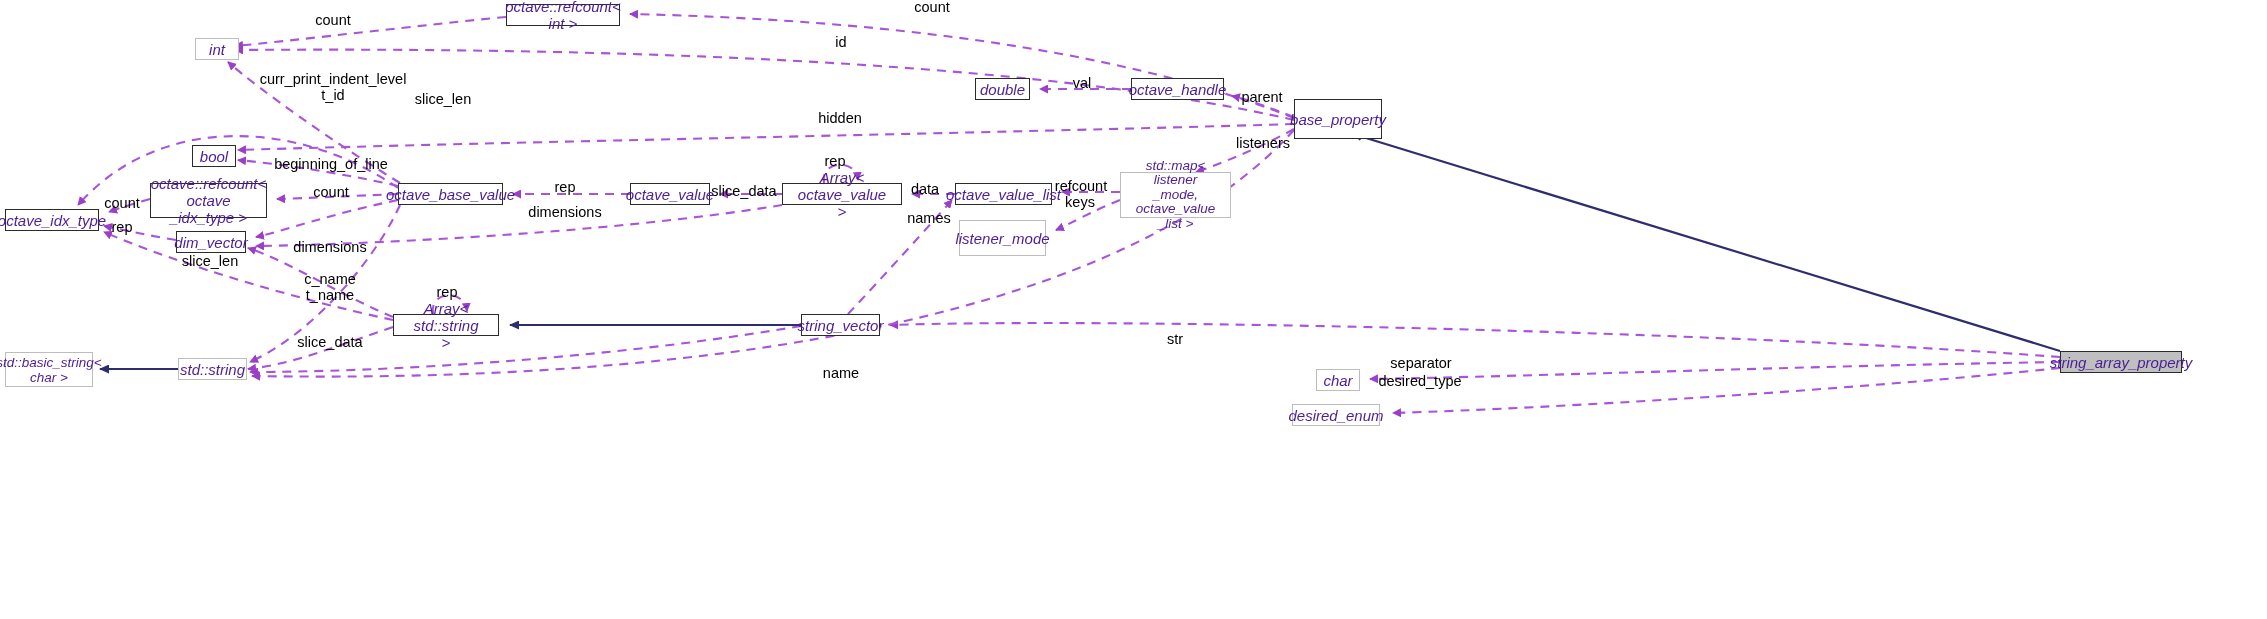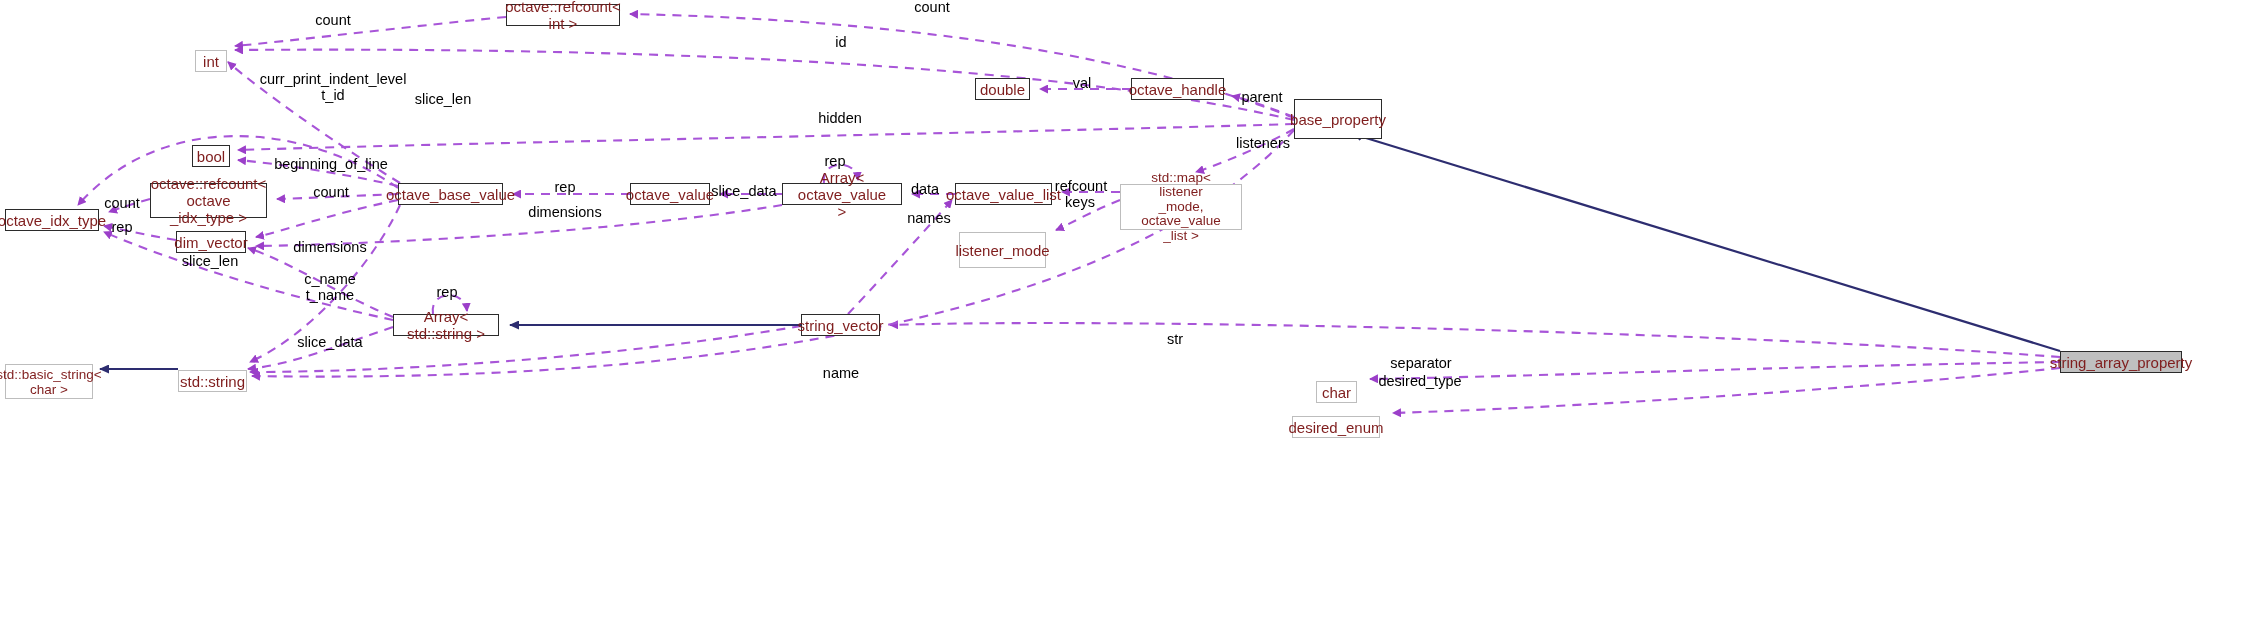--- a/index.html
+++ b/index.html
@@ -24,32 +24,32 @@
   }
   .node {
     position: absolute;
     box-sizing: border-box;
     display: flex;
     align-items: center;
     justify-content: center;
     text-align: center;
     font-size: 15px;
     line-height: 17px;
-    color: #7f1d1d;
+    color: #4c1d95;
     background: #ffffff;
     white-space: pre-line;
-    padding: 1px 12px;
+    padding: 1px 21px;
     z-index: 5;
+    font-style: italic;
   }
   .node.solid {
     border: 1.6px solid #2b2b2b;
   }
   .node.faint {
     border: 1.6px solid #bdbdbd;
-    margin-top: 12px;
   }
   .node.highlight {
     border: 1.6px solid #2b2b2b;
     background: #bfbfbf;
   }
   .edge-label {
     position: absolute;
     font-size: 14.5px;
     line-height: 15.5px;
     color: #000000;
@@ -166,21 +166,21 @@
 _idx_type &gt;</div>
 
   <div class="node solid" style="left:398px; top:183px; width:105px; height:22px;">octave_base_value</div>
 
   <div class="node solid" style="left:630px; top:183px; width:80px; height:22px;">octave_value</div>
 
   <div class="node solid" style="left:782px; top:183px; width:120px; height:22px;">Array&lt; octave_value &gt;</div>
 
   <div class="node solid" style="left:955px; top:183px; width:97px; height:22px;">octave_value_list</div>
 
-  <div class="node faint" style="left:1120px; top:172px; width:122px; height:46px; font-size:13.5px; line-height:14.5px;">std::map&lt; listener
+  <div class="node faint" style="left:1120px; top:172px; width:111px; height:46px; font-size:13.5px; line-height:14.5px;">std::map&lt; listener
 _mode, octave_value
 _list &gt;</div>
 
   <div class="node solid" style="left:5px; top:209px; width:94px; height:22px;">octave_idx_type</div>
 
   <div class="node solid" style="left:176px; top:231px; width:70px; height:22px;">dim_vector</div>
 
   <div class="node faint" style="left:959px; top:220px; width:87px; height:36px;">listener_mode</div>
 
   <div class="node solid" style="left:393px; top:314px; width:106px; height:22px;">Array&lt; std::string &gt;</div>

